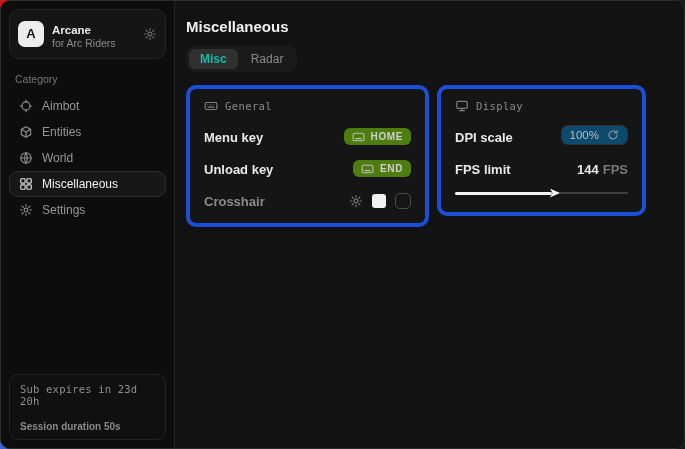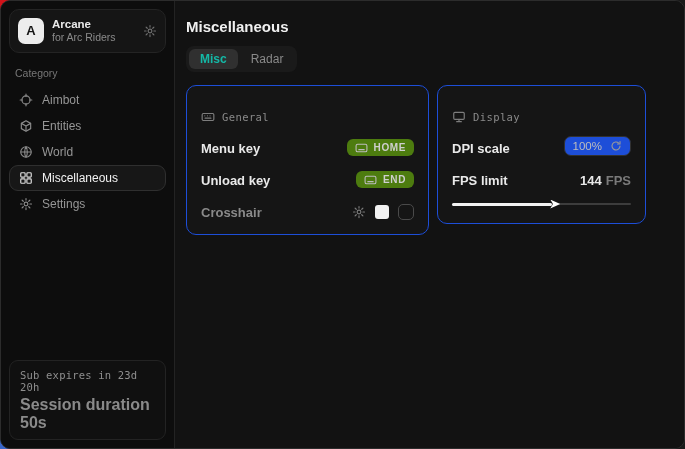--- a/index.html
+++ b/index.html
@@ -37,21 +37,21 @@
     border-radius:10px;
     display:flex; align-items:center; gap:8px;
   }
   .avatar {
     width:26px; height:26px; border-radius:7px;
     background:#ededed; color:#161616;
     font-weight:bold; font-size:13px;
     display:flex; align-items:center; justify-content:center;
     flex:0 0 26px;
   }
-  .profile-text { flex:1; min-width:0; }
+  .profile-text { flex:1; min-width:0;margin-top:6px; }
   .profile-title { font-size:11.5px; font-weight:bold; color:#eaeaea; line-height:1.25; }
   .profile-sub { font-size:10.5px; color:#8b8b8b; line-height:1.25; }
   .profile-gear { color:#6f6f6f; display:flex; }
 
   .cat-label { margin:14px 14px 8px; font-size:10.5px; color:#777; }
 
   .nav { padding:0 8px; display:flex; flex-direction:column; gap:0; }
   .nav-item {
     height:26px; padding:0 9px;
     display:flex; align-items:center; gap:9px;
@@ -65,43 +65,43 @@
   }
   .nav-item.active .ni { color:#e0e0e0; }
 
   .sub-card {
     position:absolute; left:8px; right:8px; bottom:8px;
     border:1px solid #232323; border-radius:9px;
     background:#101010;
     padding:8px 10px 7px;
   }
   .sub-line1 { font-family:"DejaVu Sans Mono", monospace; font-size:10.5px; color:#8f8f8f; letter-spacing:0.2px; }
-  .sub-line2 { margin-top:3px; font-size:16px; font-weight:bold; color:#8a8a8a; }
+  .sub-line2 { margin-top:14px; font-size:10px; font-weight:bold; color:#8a8a8a; }
 
   
   .main { flex:1; padding:17px 15px 0 11px; background:#121212; }
   .page-title { font-size:15px; font-weight:bold; color:#f0f0f0; }
 
   .tabs {
     margin-top:11px;
     display:inline-flex; gap:2px;
     background:#1a1a1a; border-radius:8px; padding:3px;
   }
   .tab {
     font-size:12px; padding:3px 11px; border-radius:6px;
     color:#8a8a8a; cursor:default;
   }
   .tab.active { background:#303030; color:#14b8a6; font-weight:bold; }
 
   .panels { margin-top:13px; display:flex; gap:8px; align-items:flex-start; }
   .panel {
     background:#151515;
-    border:1px solid #1d4ed8;
+    border:4px solid #1d4ed8;
     border-radius:10px;
-    padding:24px 14px 14px;
+    padding:10px 14px 14px;
   }
   .panel.general { width:243px; }
   .panel.display { width:209px; }
   .panel-head {
     display:flex; align-items:center; gap:7px;
     color:#8a8a8a;
     font-family:"DejaVu Sans Mono", monospace;
     font-size:10.5px; letter-spacing:0.4px;
   }
   .panel-head .ph-icon { display:flex; color:#7d7d7d; }
@@ -125,21 +125,21 @@
   .cross-controls { display:flex; align-items:center; gap:9px; }
   .mini-gear { display:flex; color:#7a7a7a; }
   .swatch { width:14px; height:14px; border-radius:3px; background:#f2f2f2; }
   .checkbox {
     width:16px; height:16px; border-radius:5px;
     border:1.5px solid #4a4a4a; background:transparent;
   }
 
   .select-ctl {
     display:inline-flex; align-items:center; gap:8px;
-    background:#1d4ed8; border:1px solid #313131; border-radius:7px;
+    background:#0c4a6e; border:1px solid #313131; border-radius:7px;
     padding:3px 8px;
   }
   .select-ctl .sel-val { font-size:11.5px; color:#bdbdbd; }
   .select-ctl .sel-icon { display:flex; color:#9a9a9a; }
 
   .fps-val { font-size:13px; font-weight:bold; color:#e9e9e9; }
   .fps-val .unit { color:#7a7a7a; margin-left:4px; }
 
   .slider { position:relative; margin-top:11px; height:10px; }
   .slider-track {

